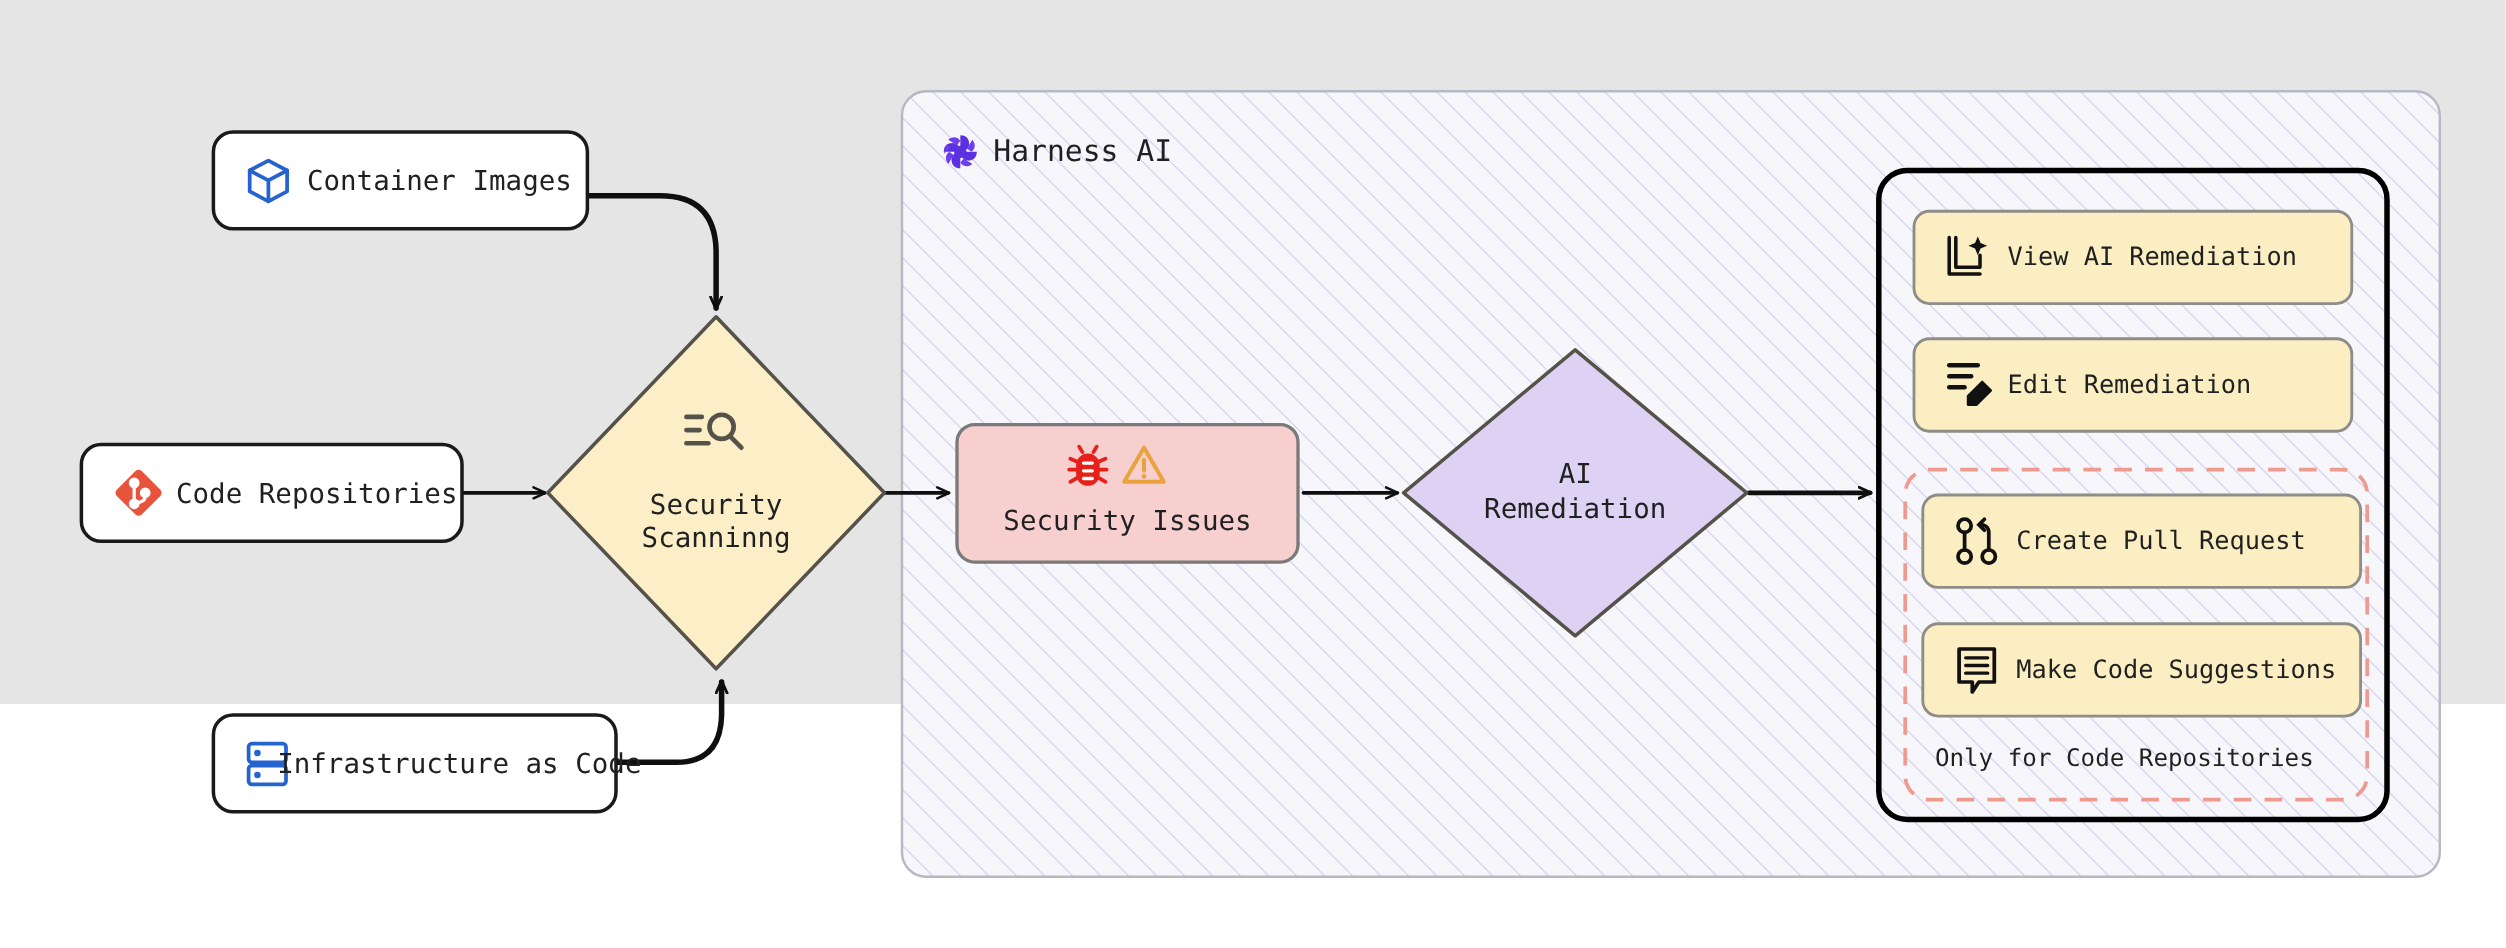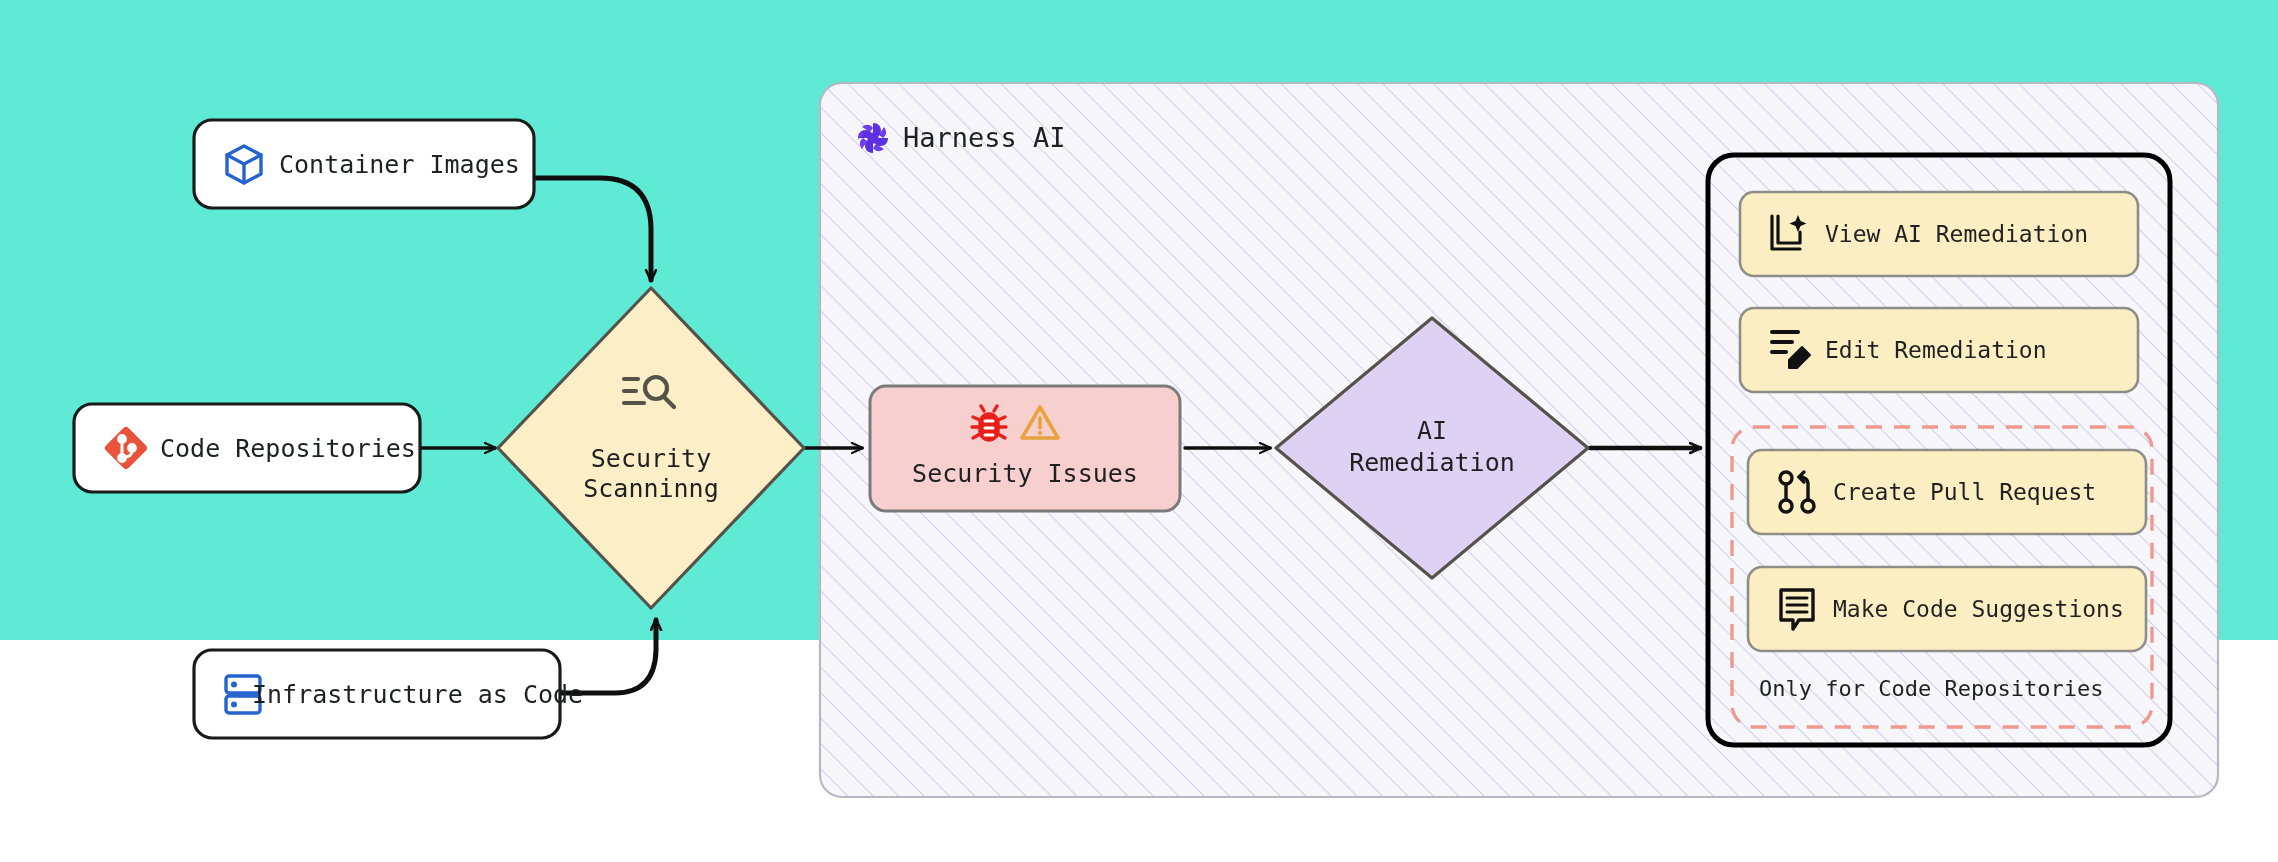--- a/index.html
+++ b/index.html
@@ -1,18 +1,18 @@
 <!DOCTYPE html>
 <html><head>
 <meta charset="utf-8">
 <style>
   html,body{margin:0;padding:0;background:#ffffff;}
   body{width:2278px;height:862px;overflow:hidden;
        font-family:"DejaVu Sans Mono","Liberation Mono",monospace;}
-  #stage{position:relative;width:2278px;height:640px;background:#5eead4;}
+  #stage{position:relative;width:2278px;height:640px;background:#e5e5e5;}
   svg#diagram{position:absolute;left:0;top:0;width:2278px;height:862px;display:block;}
   .nlabel{font-family:"DejaVu Sans Mono","Liberation Mono",monospace;
           font-size:25px;fill:#1f2020;dominant-baseline:middle;}
   .nlabel-sm{font-family:"DejaVu Sans Mono","Liberation Mono",monospace;
           font-size:23px;fill:#1f2020;dominant-baseline:middle;}
   .clabel{font-family:"DejaVu Sans Mono","Liberation Mono",monospace;
           font-size:27px;fill:#1f2020;dominant-baseline:middle;font-weight:400;}
   .sublabel{font-family:"DejaVu Sans Mono","Liberation Mono",monospace;
           font-size:22px;fill:#1f2020;dominant-baseline:middle;}
 </style>

